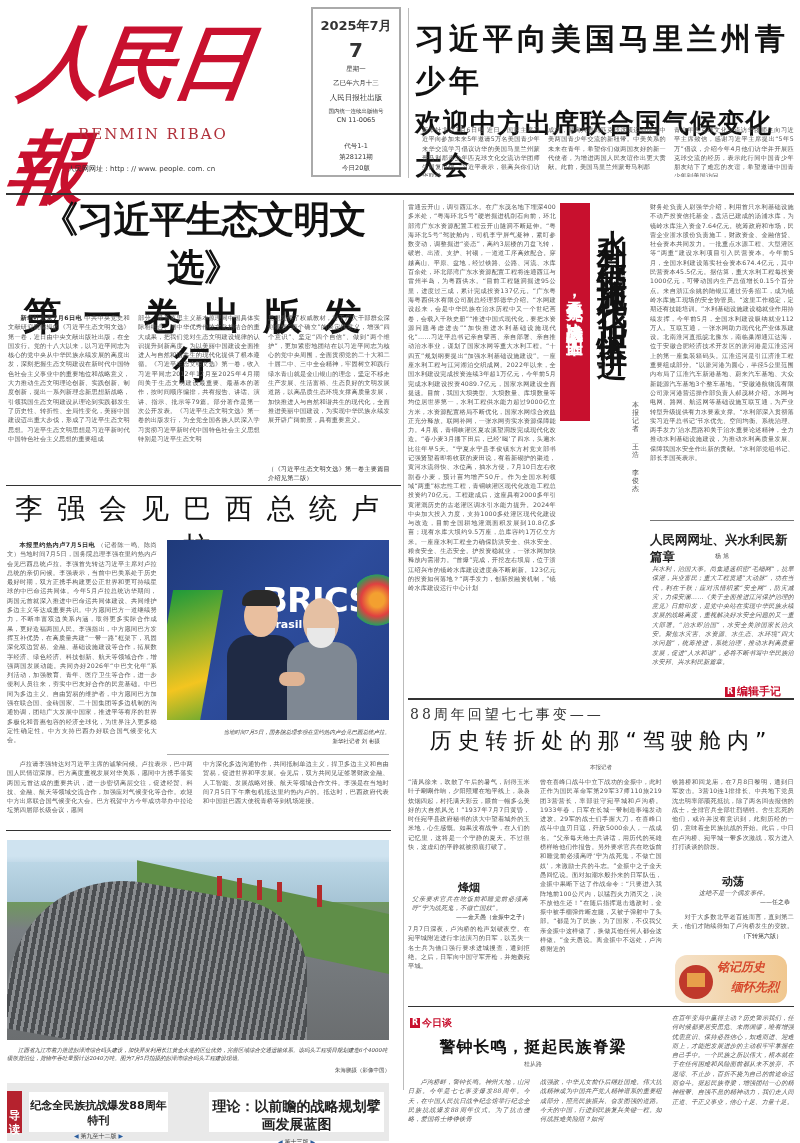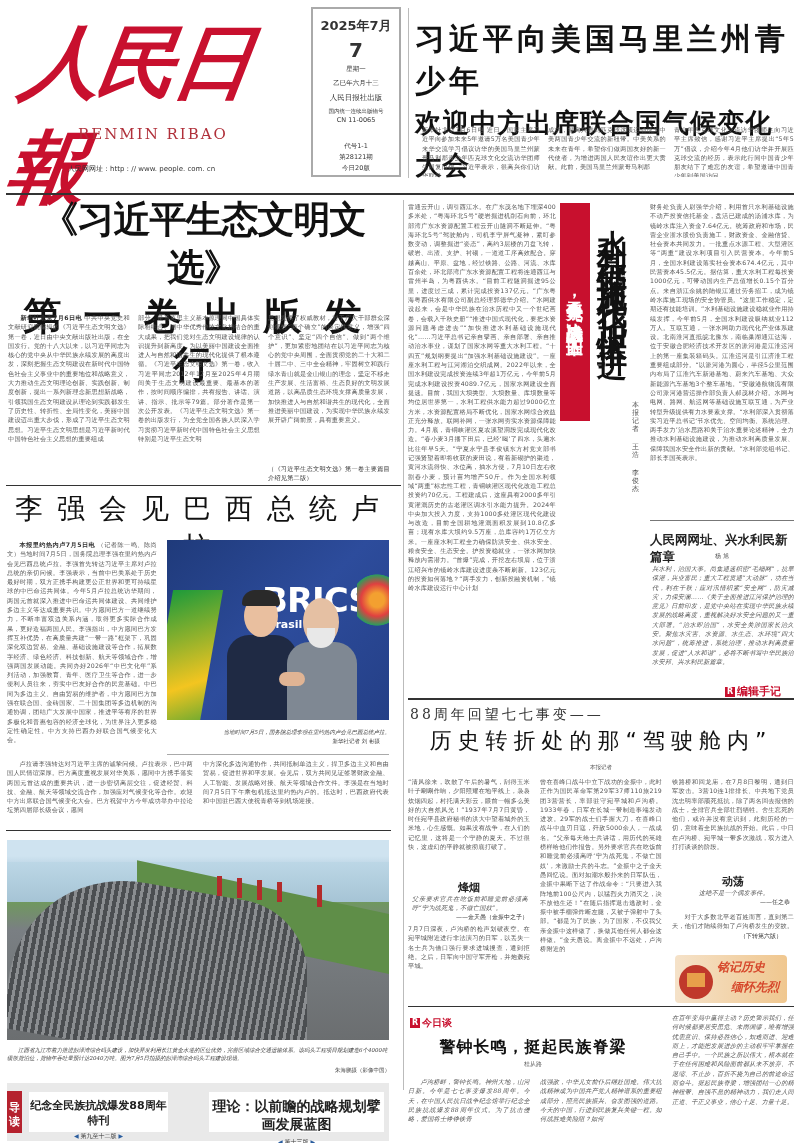--- a/index.html
+++ b/index.html
@@ -27,29 +27,29 @@
 .redbar{left:560px;top:203px;width:30px;height:218px;background:#c8102e;color:#fff;font-size:17px;font-weight:900;writing-mode:vertical-rl;text-align:center;line-height:30px;padding-top:4px;letter-spacing:1px}
 .vtitle{left:592px;top:205px;width:40px;writing-mode:vertical-rl;font-size:30px;font-weight:900;letter-spacing:10px;color:#111;line-height:40px}
 .byline-v{left:630px;top:395px;writing-mode:vertical-rl;font-size:7px;color:#555;letter-spacing:8px}
 .sub-h{font-size:14px;font-weight:bold;color:#222}
 
 .lq-title{left:8px;top:490px;width:392px;font-size:28px;text-align:center;letter-spacing:14px;color:#111;font-family:"DejaVu Serif","Liberation Serif",serif}
 .photo1{left:167px;top:540px;width:222px;height:180px;background:linear-gradient(135deg,#1f3a7a 0%,#2d4c9c 50%,#243f86 100%);overflow:hidden}
 .photo2{left:7px;top:840px;width:382px;height:200px;background:linear-gradient(180deg,#cfe3f0 0%,#cfe3f0 8%,#a9c7d9 18%,#6f9a5c 30%,#7a7f83 45%,#6b6e70 100%);overflow:hidden}
 .caption{font-size:5.5px;color:#444;line-height:8px}
 .guide{left:7px;top:1083px;width:382px;height:58px;background:#e9e9e9}
-.guide .tag{position:absolute;left:0;top:8px;width:15px;height:42px;background:#b5222e;color:#fff;font-size:11px;font-weight:bold;text-align:center;line-height:14px;padding-top:10px}
+.guide .tag{position:absolute;left:0;top:8px;width:15px;height:42px;background:#b5222e;color:#fff;font-size:11px;font-weight:bold;text-align:center;line-height:14px;padding-top:18px}
 .guide .box{position:absolute;top:9px;background:#fff;height:40px;text-align:center}
 .guide .box .t{font-size:11px;color:#222;margin-top:6px;font-weight:bold}
 .guide .box .p{font-size:6px;color:#333;margin-top:4px}
 .guide .box .arr{color:#2a5d9e;font-size:6px}
 .redtag{color:#c8102e;font-weight:bold}
 .rlogo{display:inline-block;width:10px;height:10px;background:#c8102e;color:#fff;font-size:8px;line-height:10px;text-align:center;margin-right:2px;vertical-align:middle}
 .h7{font-size:22px;color:#111;letter-spacing:6px;text-align:center}
-.emblem{left:675px;top:955px;width:112px;height:48px;border-radius:4px;background:linear-gradient(90deg,#f5e2c9,#f0c78f);overflow:hidden}
+.emblem{left:675px;top:955px;width:112px;height:48px;border-radius:12px;background:linear-gradient(90deg,#f5e2c9,#f0c78f);overflow:hidden}
 </style>
 </head>
 <body>
 
 <div class="abs logo">人民日報</div>
 <div class="abs logo-en">RENMIN RIBAO</div>
 <div class="abs logo-url">人民网网址：http：// www. people. com. cn</div>
 
 <div class="abs datebox">
   <div class="ym">2025年7月</div>

